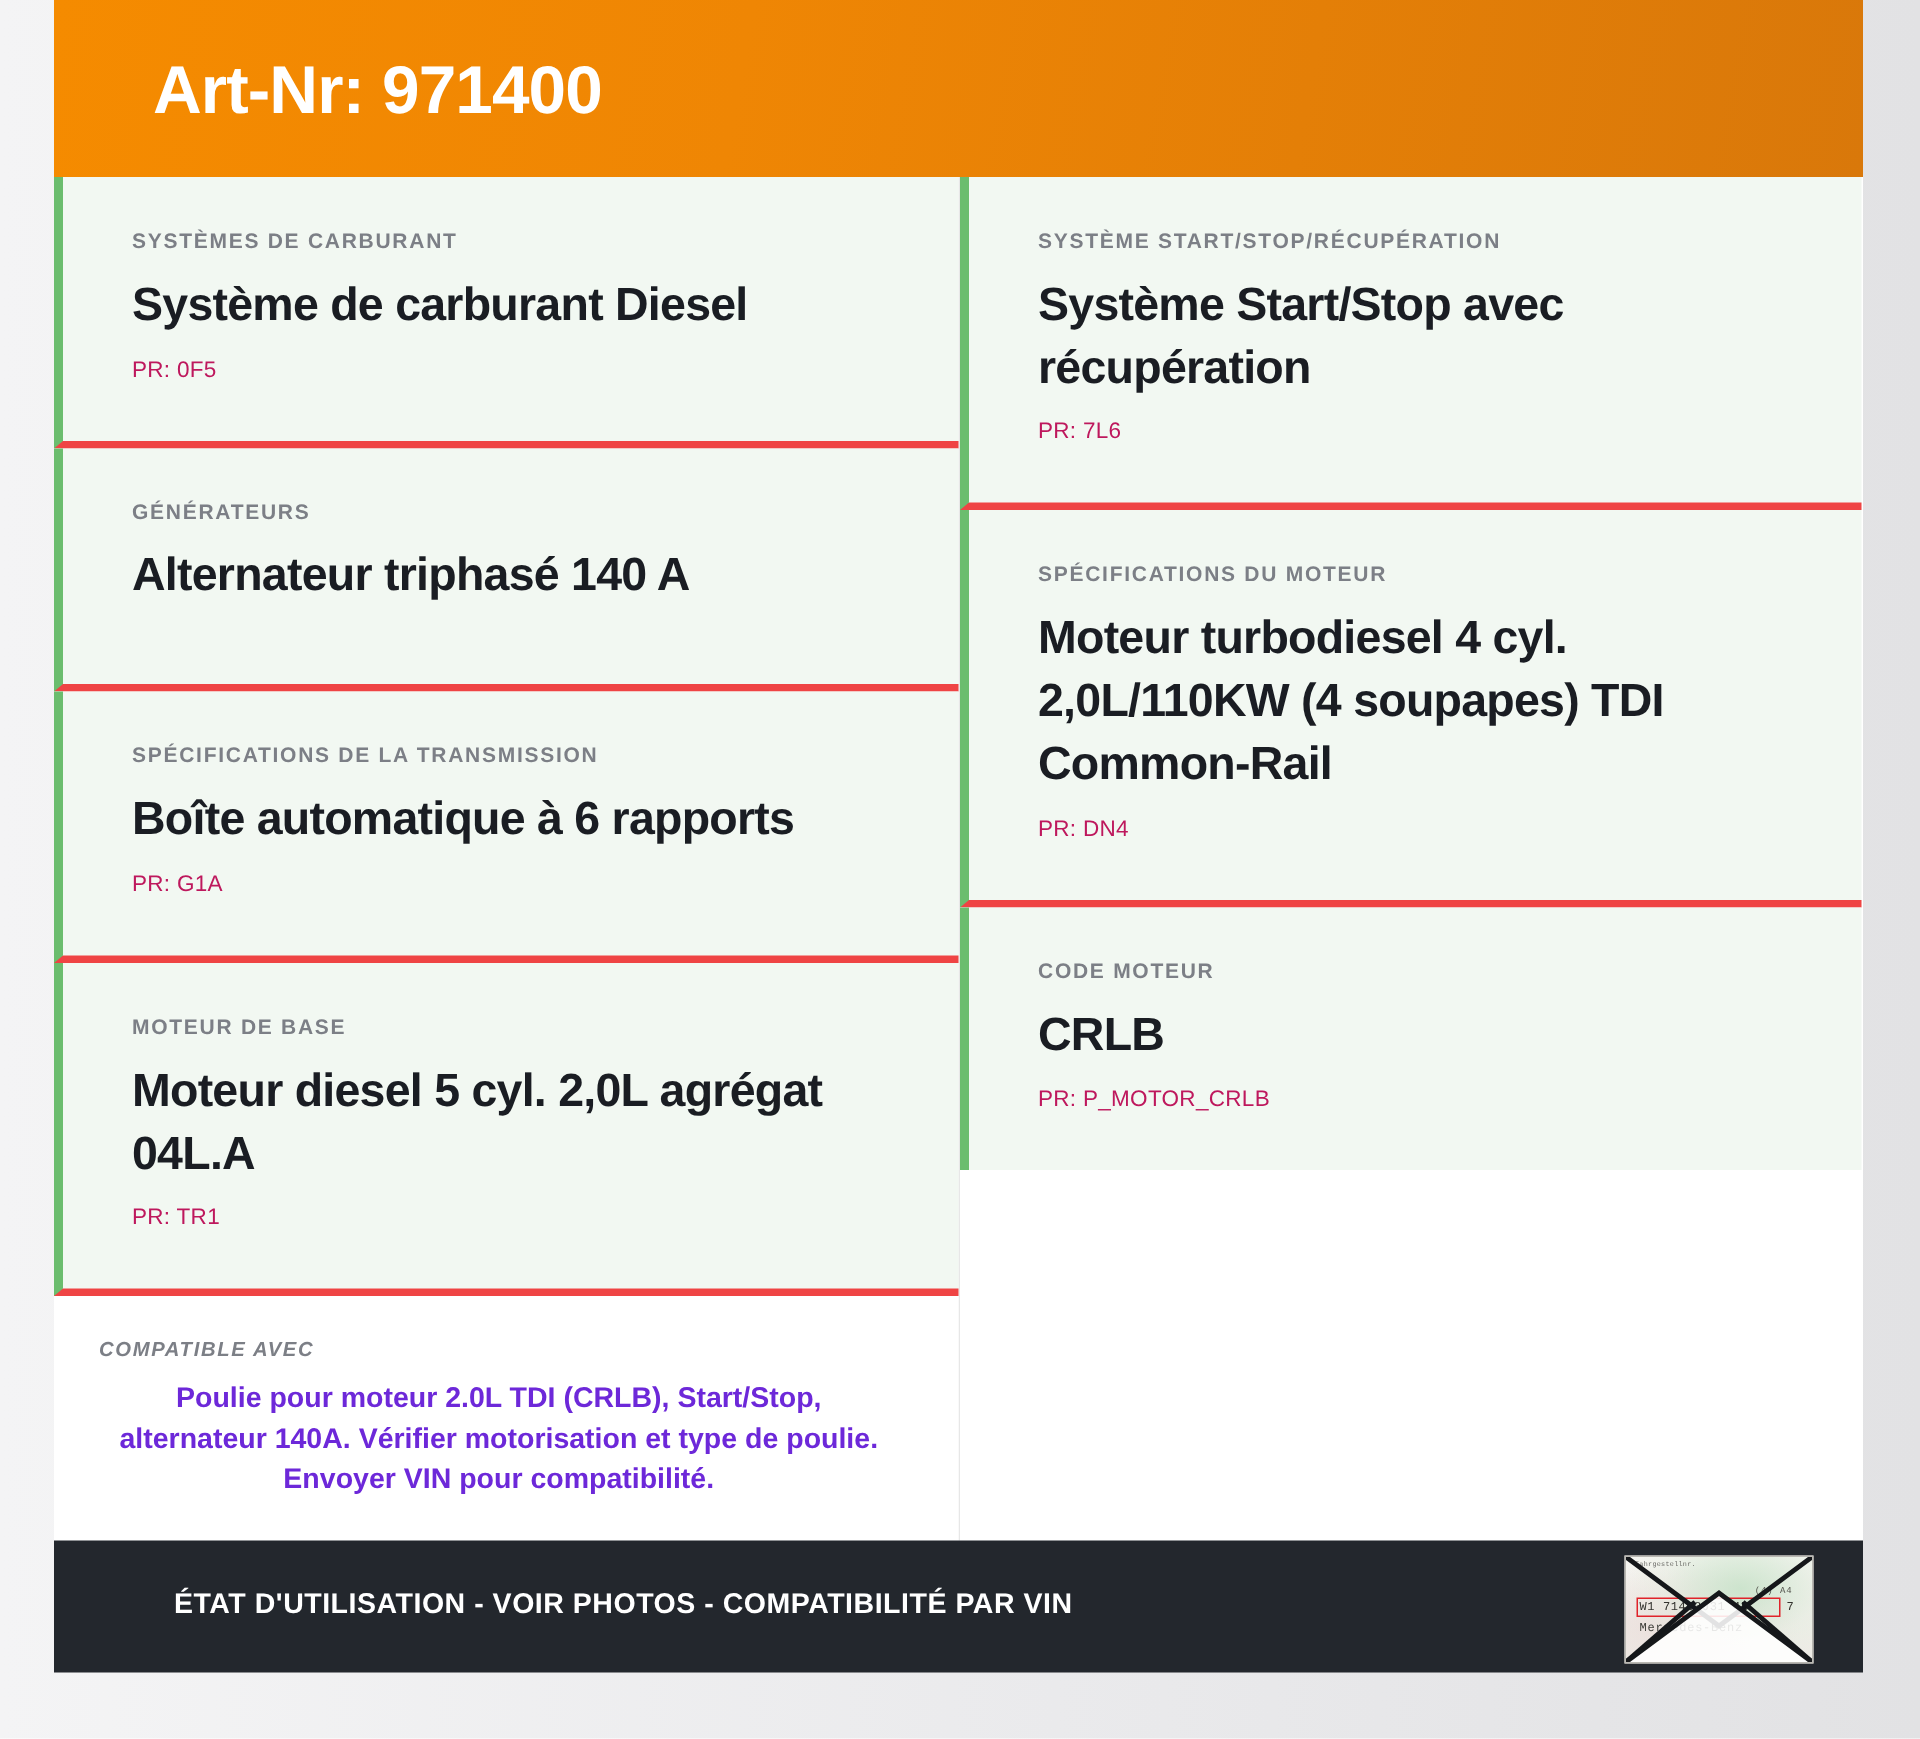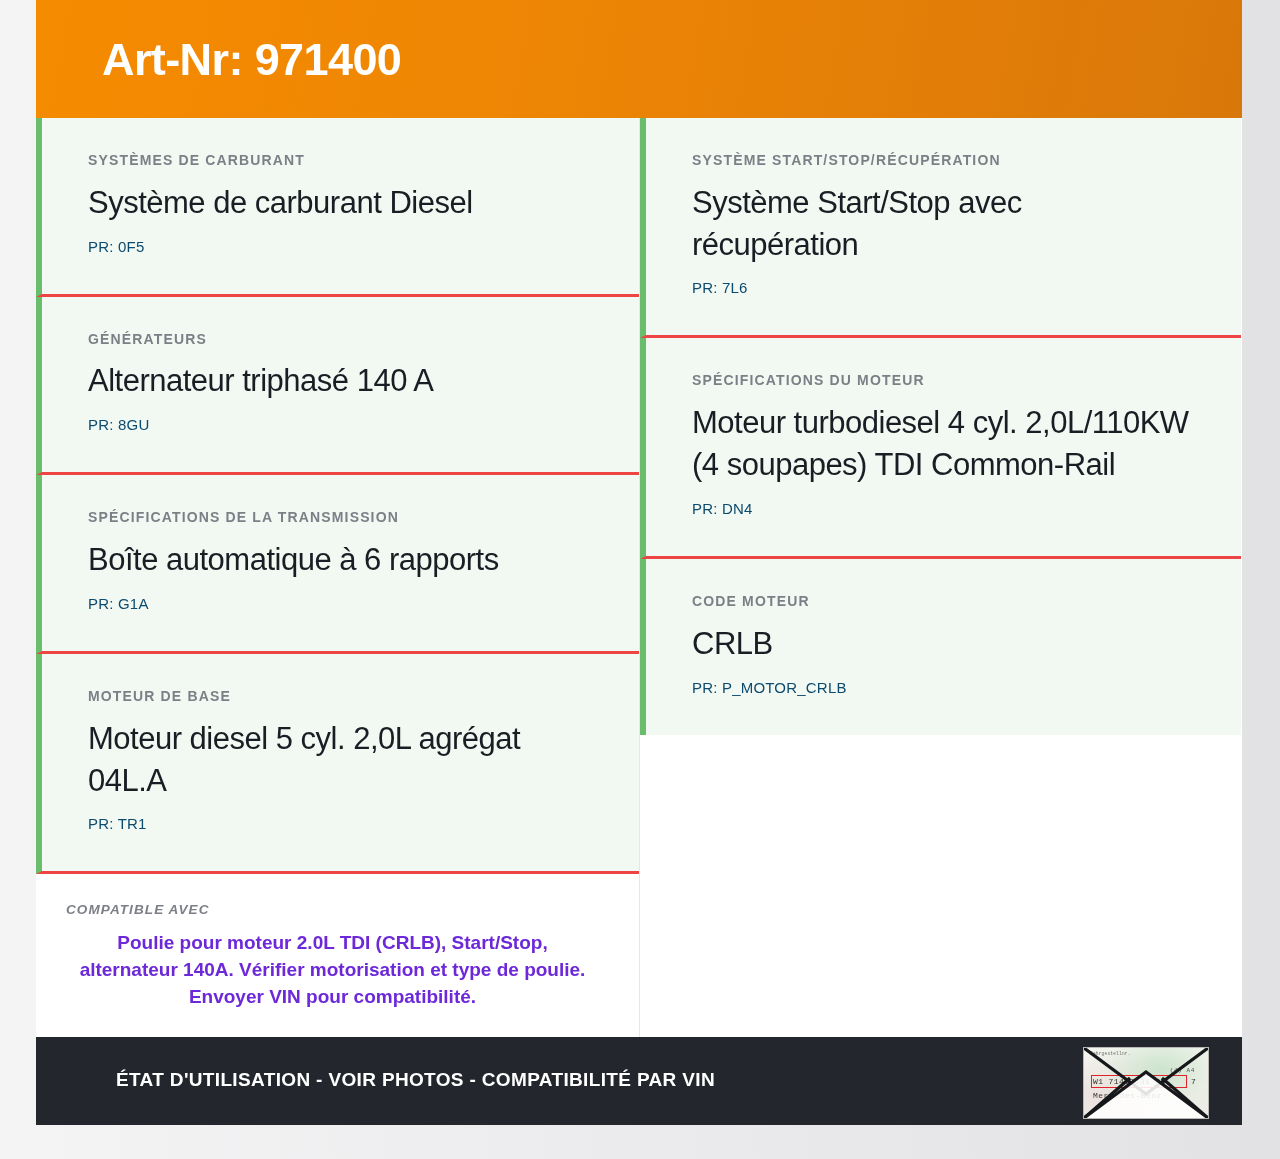--- a/index.html
+++ b/index.html
@@ -69,45 +69,45 @@
     width: 601px;
     flex: 0 0 601px;
   }
 
   
   .spec {
     position: relative;
     box-sizing: border-box;
     background: #f2f8f2;
     border-left: 6px solid #6bbd6e;
-    border-bottom: 3px solid #ef4444;
+    border-bottom: 5px solid #ef4444;
     padding: 34px 48px 38px 46px;
   }
   .spec:last-child {
     border-bottom: none;
   }
   .spec-label {
     color: #7c7f86;
     font-size: 14px;
     font-weight: bold;
     letter-spacing: 1.15px;
     text-transform: uppercase;
     line-height: 1.2;
     margin: 0 0 13px 0;
   }
   .spec-title {
     color: #1a1d23;
     font-size: 31px;
-    font-weight: normal;
+    font-weight: bold;
     letter-spacing: -0.5px;
     line-height: 1.35;
     margin: 0 0 14px 0;
   }
   .spec-pr {
-    color: #0c4a6e;
+    color: #be185d;
     font-size: 15px;
     font-weight: normal;
     letter-spacing: 0.2px;
     line-height: 1.2;
     margin: 0;
   }
 
   
   .compat {
     box-sizing: border-box;
@@ -248,21 +248,20 @@
 
       <div class="spec">
         <p class="spec-label">Systèmes de carburant</p>
         <p class="spec-title">Système de carburant Diesel</p>
         <p class="spec-pr">PR: 0F5</p>
       </div>
 
       <div class="spec">
         <p class="spec-label">Générateurs</p>
         <p class="spec-title">Alternateur triphasé 140 A</p>
-        <p class="spec-pr">PR: 8GU</p>
       </div>
 
       <div class="spec">
         <p class="spec-label">Spécifications de la transmission</p>
         <p class="spec-title">Boîte automatique à 6 rapports</p>
         <p class="spec-pr">PR: G1A</p>
       </div>
 
       <div class="spec">
         <p class="spec-label">Moteur de base</p>

